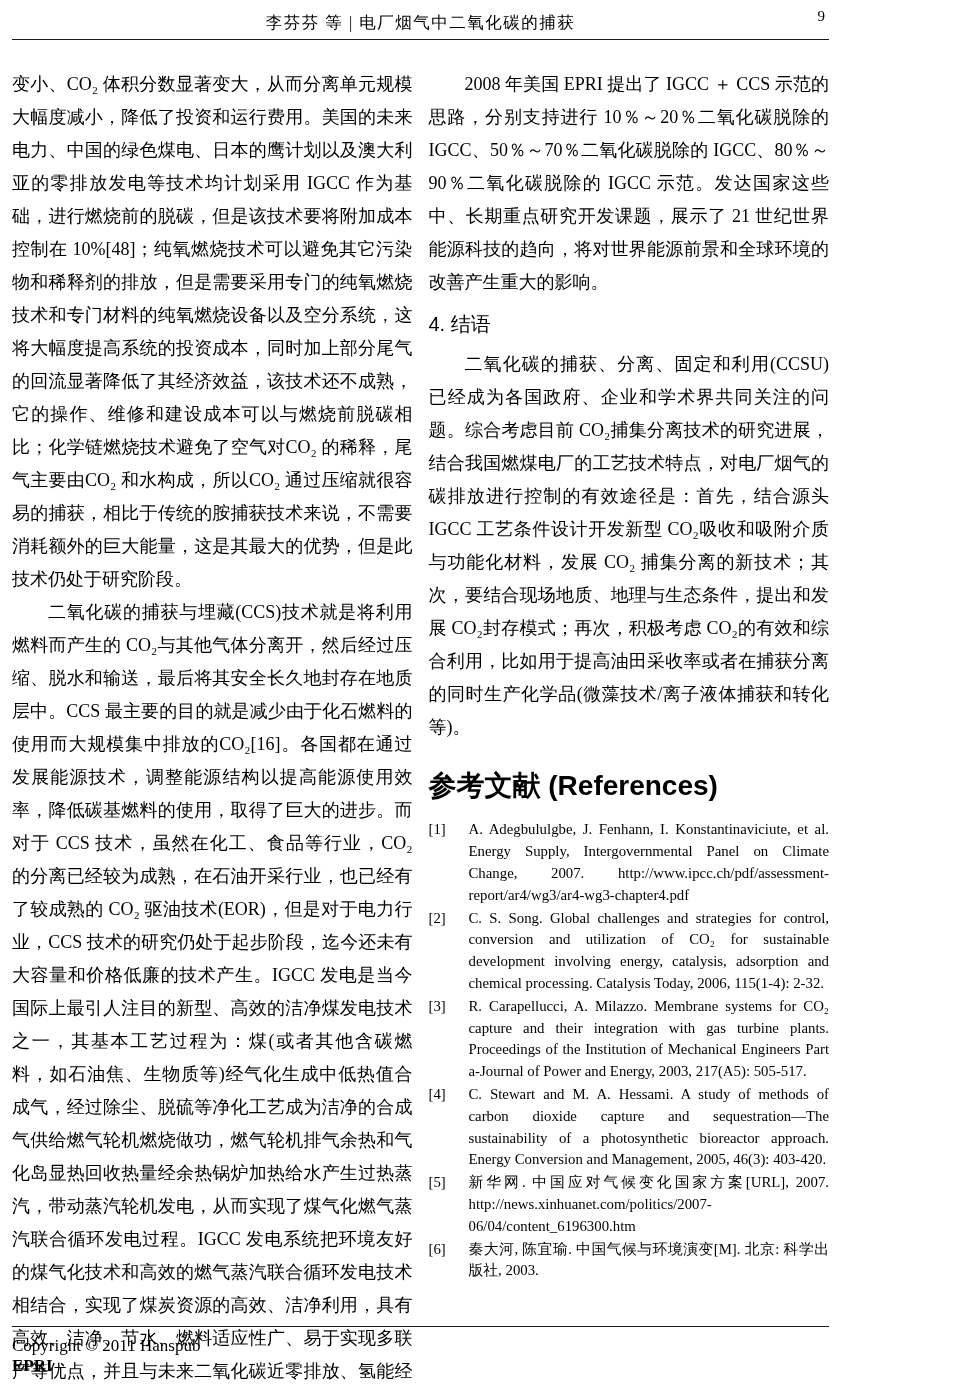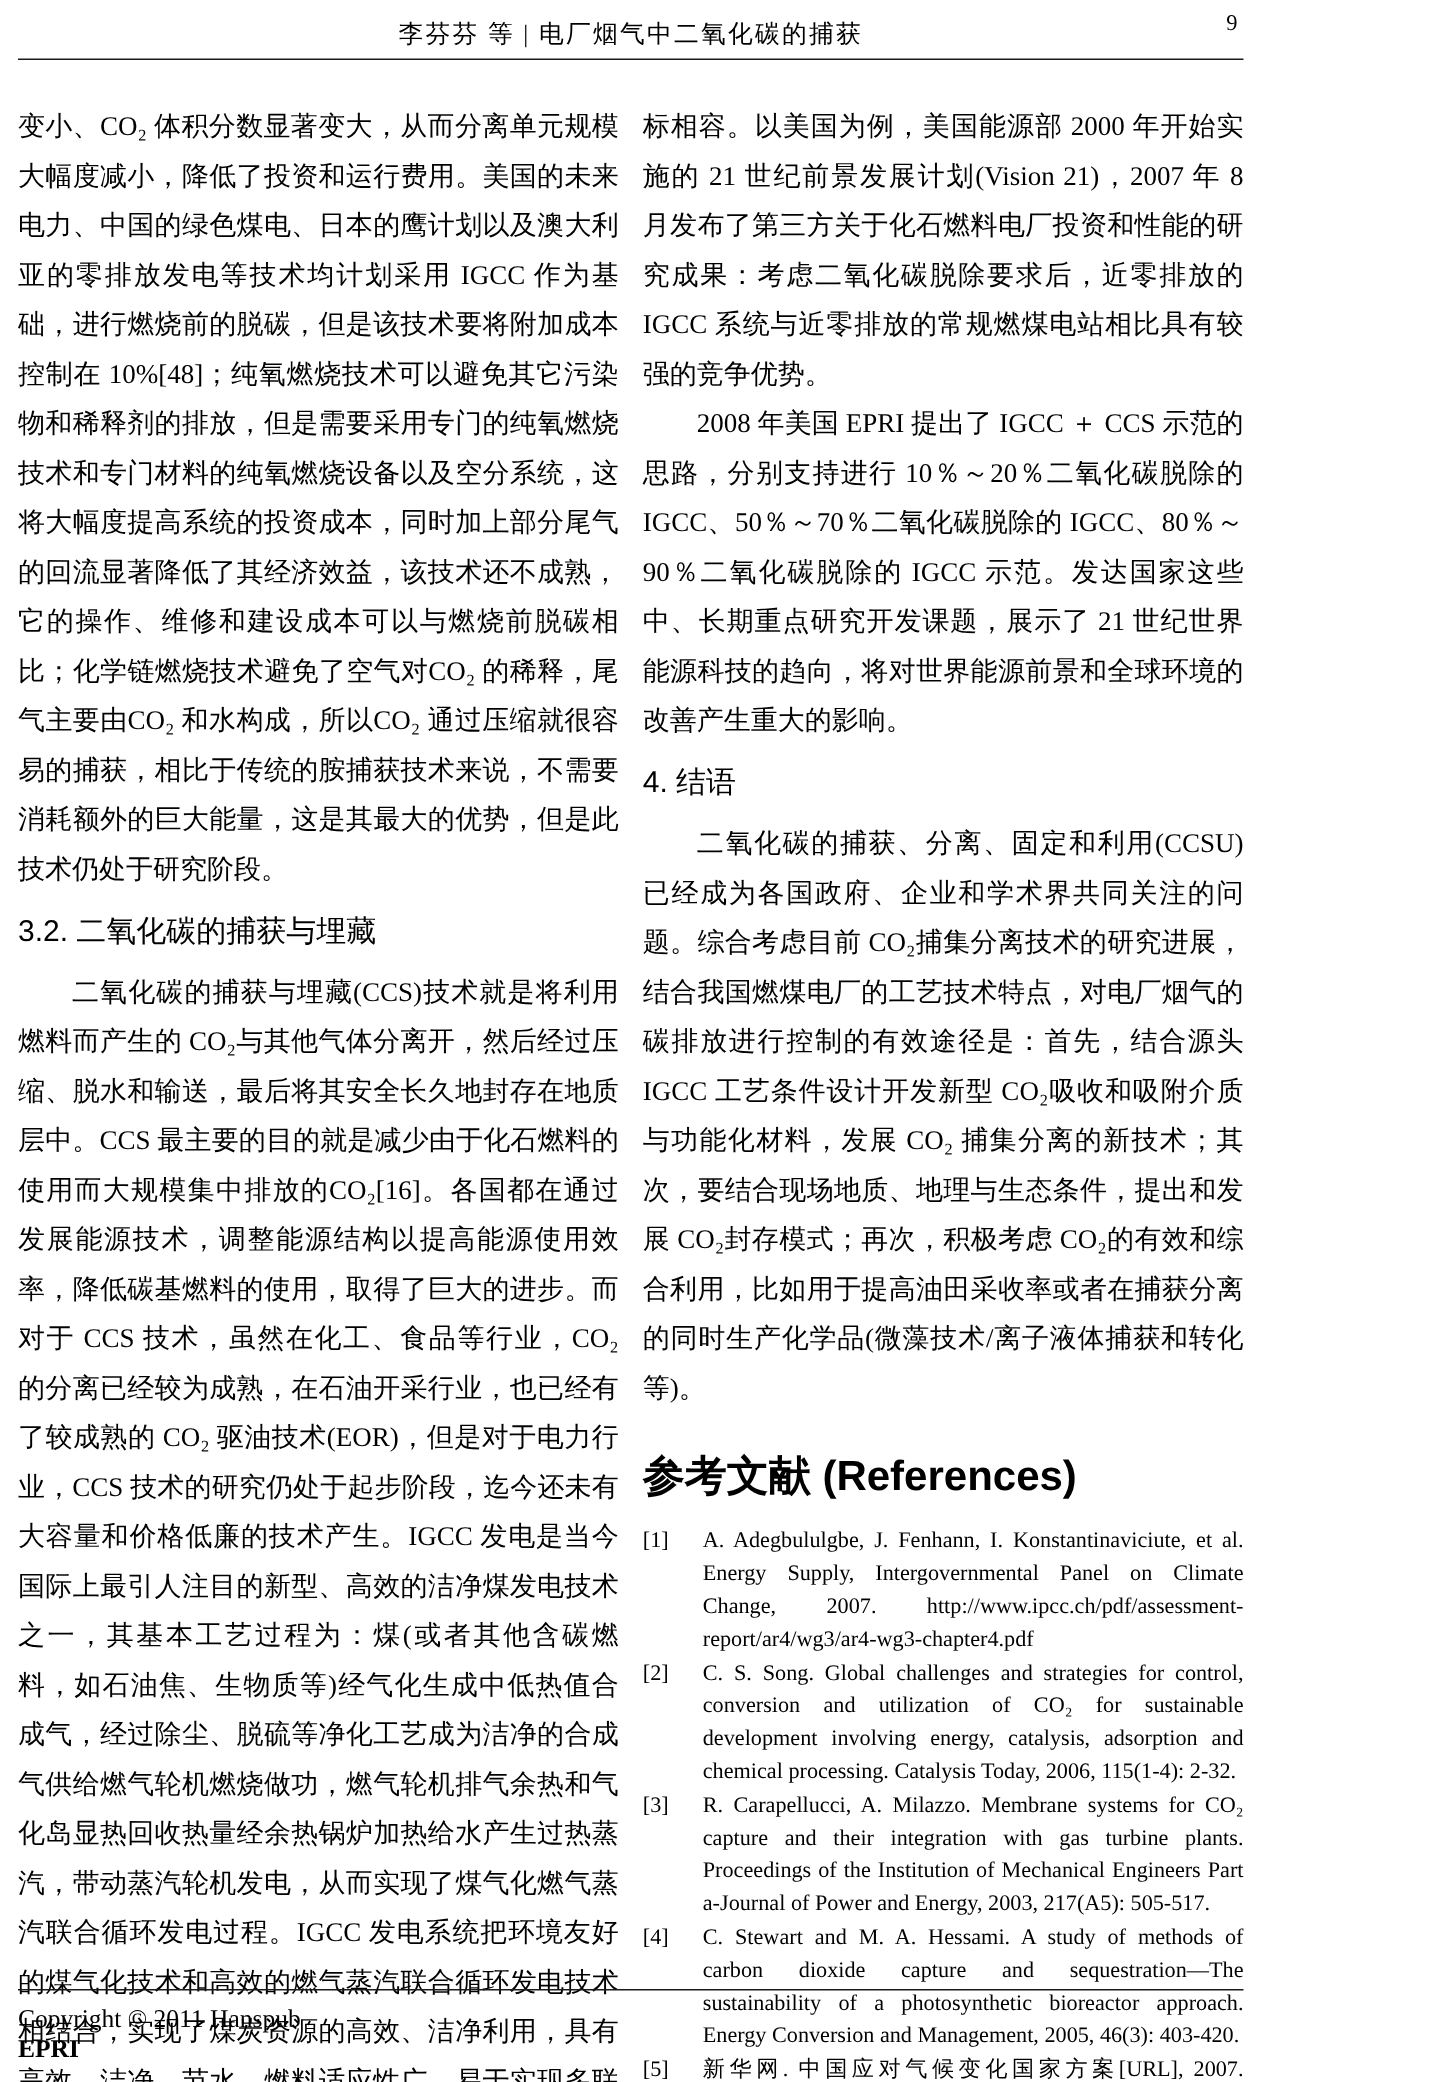--- a/index.html
+++ b/index.html
@@ -54,26 +54,24 @@
 
   <div class="header">
     <div class="header-title">李芬芬 等 | 电厂烟气中二氧化碳的捕获</div>
     <div class="page-number">9</div>
   </div>
 
   <div class="columns">
 
     <div class="col">
       <p class="body-para">变小、CO₂ 体积分数显著变大，从而分离单元规模大幅度减小，降低了投资和运行费用。美国的未来电力、中国的绿色煤电、日本的鹰计划以及澳大利亚的零排放发电等技术均计划采用 IGCC 作为基础，进行燃烧前的脱碳，但是该技术要将附加成本控制在 10%[48]；纯氧燃烧技术可以避免其它污染物和稀释剂的排放，但是需要采用专门的纯氧燃烧技术和专门材料的纯氧燃烧设备以及空分系统，这将大幅度提高系统的投资成本，同时加上部分尾气的回流显著降低了其经济效益，该技术还不成熟，它的操作、维修和建设成本可以与燃烧前脱碳相比；化学链燃烧技术避免了空气对CO₂ 的稀释，尾气主要由CO₂ 和水构成，所以CO₂ 通过压缩就很容易的捕获，相比于传统的胺捕获技术来说，不需要消耗额外的巨大能量，这是其最大的优势，但是此技术仍处于研究阶段。</p>
-      <div class="sec-heading">3.2. 二氧化碳的捕获与埋藏</div>
       <p class="body-para indent">二氧化碳的捕获与埋藏(CCS)技术就是将利用燃料而产生的 CO₂与其他气体分离开，然后经过压缩、脱水和输送，最后将其安全长久地封存在地质层中。CCS 最主要的目的就是减少由于化石燃料的使用而大规模集中排放的CO₂[16]。各国都在通过发展能源技术，调整能源结构以提高能源使用效率，降低碳基燃料的使用，取得了巨大的进步。而对于 CCS 技术，虽然在化工、食品等行业，CO₂ 的分离已经较为成熟，在石油开采行业，也已经有了较成熟的 CO₂ 驱油技术(EOR)，但是对于电力行业，CCS 技术的研究仍处于起步阶段，迄今还未有大容量和价格低廉的技术产生。IGCC 发电是当今国际上最引人注目的新型、高效的洁净煤发电技术之一，其基本工艺过程为：煤(或者其他含碳燃料，如石油焦、生物质等)经气化生成中低热值合成气，经过除尘、脱硫等净化工艺成为洁净的合成气供给燃气轮机燃烧做功，燃气轮机排气余热和气化岛显热回收热量经余热锅炉加热给水产生过热蒸汽，带动蒸汽轮机发电，从而实现了煤气化燃气蒸汽联合循环发电过程。IGCC 发电系统把环境友好的煤气化技术和高效的燃气蒸汽联合循环发电技术相结合，实现了煤炭资源的高效、洁净利用，具有高效、洁净、节水、燃料适应性广、易于实现多联产等优点，并且与未来二氧化碳近零排放、氢能经济长远可持续发展目</p>
     </div>
 
     <div class="col">
-      <p class="body-para">标相容。以美国为例，美国能源部 2000 年开始实施的 21 世纪前景发展计划(Vision 21)，2007 年 8 月发布了第三方关于化石燃料电厂投资和性能的研究成果：考虑二氧化碳脱除要求后，近零排放的 IGCC 系统与近零排放的常规燃煤电站相比具有较强的竞争优势。</p>
       <p class="body-para indent">2008 年美国 EPRI 提出了 IGCC ＋ CCS 示范的思路，分别支持进行 10％～20％二氧化碳脱除的 IGCC、50％～70％二氧化碳脱除的 IGCC、80％～90％二氧化碳脱除的 IGCC 示范。发达国家这些中、长期重点研究开发课题，展示了 21 世纪世界能源科技的趋向，将对世界能源前景和全球环境的改善产生重大的影响。</p>
       <div class="sec-heading">4. 结语</div>
       <p class="body-para indent">二氧化碳的捕获、分离、固定和利用(CCSU)已经成为各国政府、企业和学术界共同关注的问题。综合考虑目前 CO₂捕集分离技术的研究进展，结合我国燃煤电厂的工艺技术特点，对电厂烟气的碳排放进行控制的有效途径是：首先，结合源头 IGCC 工艺条件设计开发新型 CO₂吸收和吸附介质与功能化材料，发展 CO₂ 捕集分离的新技术；其次，要结合现场地质、地理与生态条件，提出和发展 CO₂封存模式；再次，积极考虑 CO₂的有效和综合利用，比如用于提高油田采收率或者在捕获分离的同时生产化学品(微藻技术/离子液体捕获和转化等)。</p>
 
       <div class="refs-heading">参考文献 (References)</div>
 
       <div class="ref-list">
         <div class="ref-item">
           <span class="ref-num">[1]</span>
           <span class="ref-text">A. Adegbululgbe, J. Fenhann, I. Konstantinaviciute, et al. Energy Supply, Intergovernmental Panel on Climate Change, 2007. http://www.ipcc.ch/pdf/assessment-report/ar4/wg3/ar4-wg3-chapter4.pdf</span>

